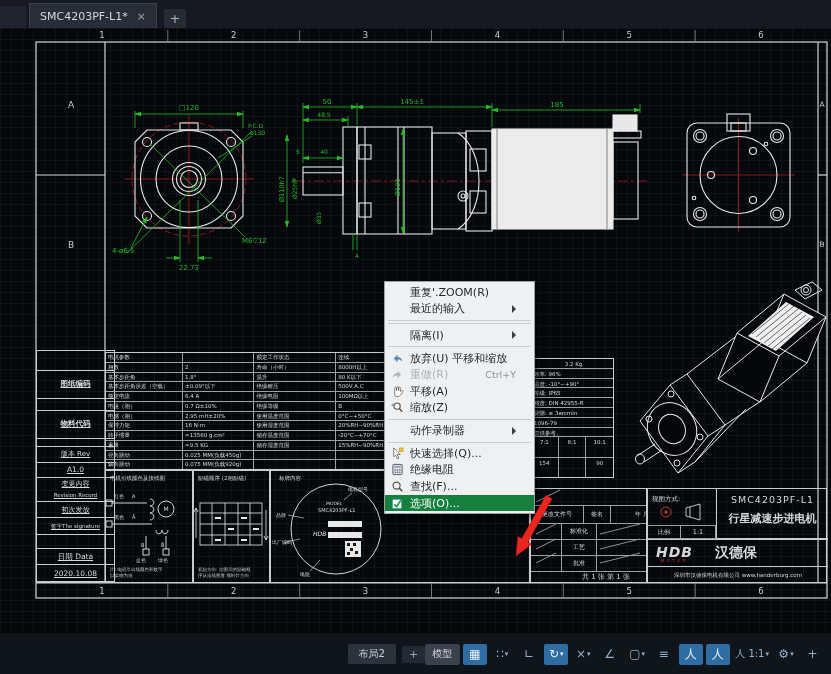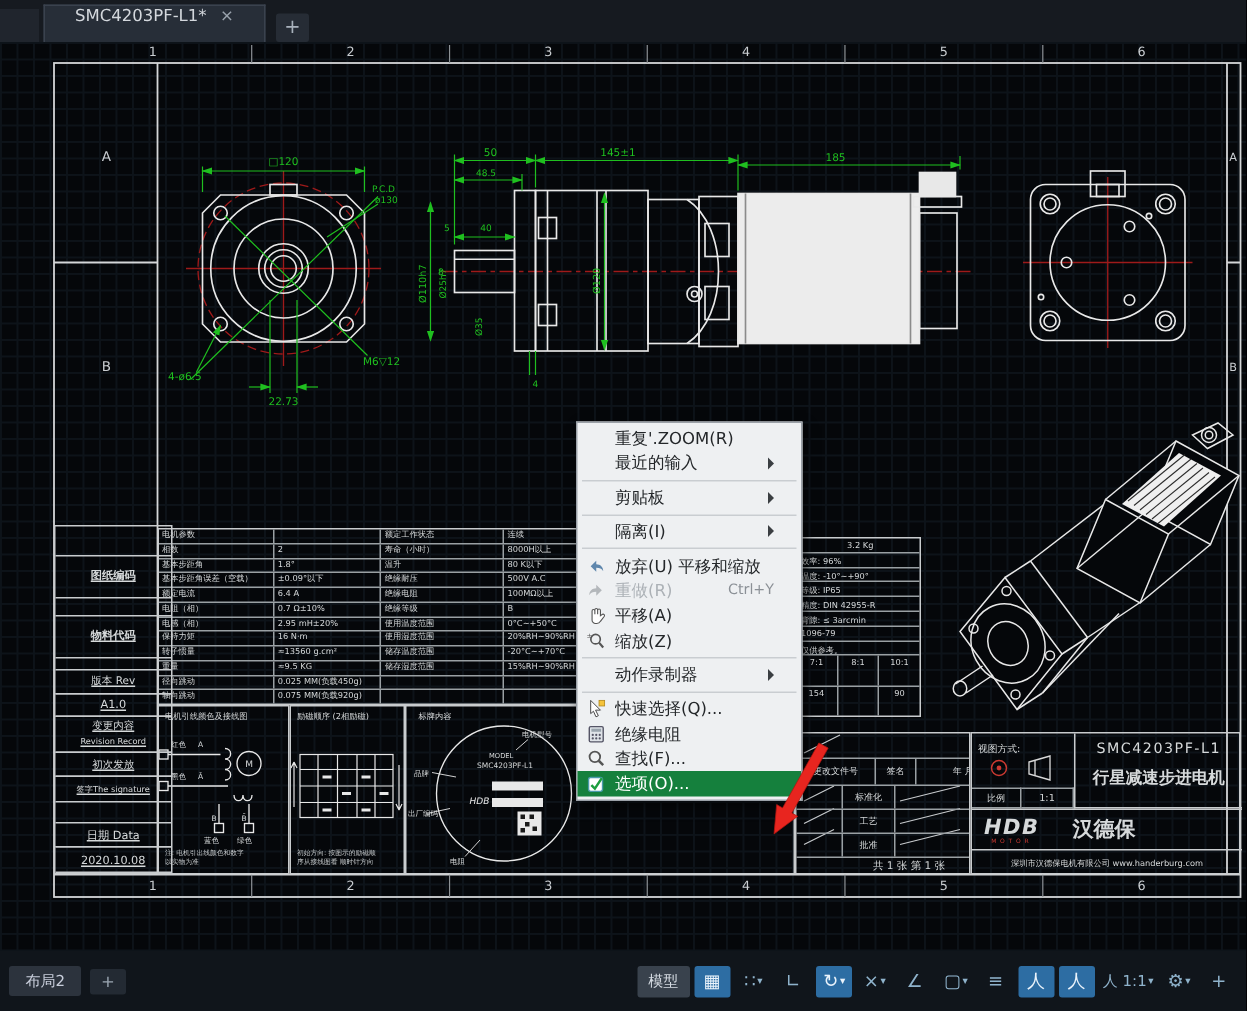--- a/index.html
+++ b/index.html
@@ -1,21 +1,21 @@
 <!DOCTYPE html>
 <html><head>
 <meta charset="utf-8">
 <style>
   html,body{margin:0;padding:0;background:#000;font-family:"DejaVu Sans",sans-serif;}
   .stage{position:relative;width:831px;height:674px;overflow:hidden;background:#05070a;}
 
   
   .doc-tabbar{position:absolute;top:0;left:0;right:0;height:28px;background:#161a20;display:flex;align-items:flex-end;z-index:5;}
   .corner-box{width:26px;height:22px;background:#20252d;margin-right:3px;}
-  .doc-tab{height:24px;background:#272e38;color:#d4d8dd;font-size:11px;display:flex;gap:9px;padding:0 20px;border:1px solid #3a424e;border-bottom:none;}
+  .doc-tab{height:24px;background:#272e38;color:#d4d8dd;font-size:11px;display:flex;align-items:center;gap:9px;padding:0 10px;border:1px solid #3a424e;border-bottom:none;}
   .tab-close{color:#9aa3ad;font-size:11px;cursor:pointer;}
   .tab-add{width:22px;height:19px;background:#262c35;color:#a9b2bc;margin-left:7px;display:flex;align-items:center;justify-content:center;border-radius:2px;font-size:13px;}
 
   
   .canvas{position:absolute;top:28px;left:0;width:831px;height:617px;background-color:#05070a;
     background-image:linear-gradient(to right,#0d1319 1px,transparent 1px),linear-gradient(to bottom,#0d1319 1px,transparent 1px);
     background-size:11px 11px;}
   .canvas svg.draw{position:absolute;left:0;top:0;}
   .ov{position:absolute;color:#d6d9da;box-sizing:border-box;}
   .zrow{position:absolute;left:36px;width:791px;height:12px;display:flex;}
@@ -65,21 +65,21 @@
   .mi .sc{color:#8b9096;font-size:9.5px;margin-left:4px;}
   .mi .sub{width:0;height:0;border-left:4px solid #3a3e42;border-top:4px solid transparent;border-bottom:4px solid transparent;margin-left:4px;flex:none;}
   .mi.dis{color:#acb1b6;}
   .mi.hl{background:#15803d;color:#fff;}
   .msep{height:1px;background:#c9cdd1;margin:2.6px 3px;}
 
   
   .anno{position:absolute;left:0;top:0;pointer-events:none;z-index:30;}
 
   
-  .bottom{position:absolute;bottom:0;left:0;right:0;height:40px;background:#10151b;display:flex;align-items:center;justify-content:space-between;padding:0 6px;box-sizing:border-box;z-index:5;}
+  .bottom{position:absolute;bottom:0;left:0;right:0;height:40px;background:#10151b;display:flex;align-items:center;justify-content:flex-end;padding:0 6px;box-sizing:border-box;z-index:5;}
   .layout-tabs{display:flex;align-items:center;gap:6px;}
   .ltab{background:#2c333d;color:#c8cedb;font-size:10px;padding:3px 11px;border-radius:2px;}
   .ladd{background:#232a33;color:#9aa5b1;font-size:11px;padding:2px 7px;border-radius:2px;}
   .status{display:flex;align-items:center;gap:3px;}
   .sbtn{min-width:20px;height:21px;display:flex;align-items:center;justify-content:center;color:#8fb3cc;font-size:12px;border-radius:2px;padding:0 2px;}
   .sbtn.on{background:#2d6da3;color:#eaf3fb;}
   .sbtn.model{background:#39424d;color:#d5dbe2;font-size:10px;padding:0 7px;}
   .sbtn.wide{font-size:10px;}
   .sbtn .caret{font-size:7px;margin-left:1px;}
 </style>
@@ -608,25 +608,20 @@
     <div class="mi">
       <span class="ico"></span>
       <span class="lbl">重复'.ZOOM(R)</span>
     </div>
     <div class="mi">
       <span class="ico"></span>
       <span class="lbl">最近的输入</span>
       <span class="sub"></span>
     </div>
     <div class="msep"></div>
-    <div class="mi">
-      <span class="ico"></span>
-      <span class="lbl">剪贴板</span>
-      <span class="sub"></span>
-    </div>
     <div class="msep"></div>
     <div class="mi">
       <span class="ico"></span>
       <span class="lbl">隔离(I)</span>
       <span class="sub"></span>
     </div>
     <div class="msep"></div>
     <div class="mi">
       <span class="ico">
           <svg width="13" height="13" viewBox="0 0 14 14">

